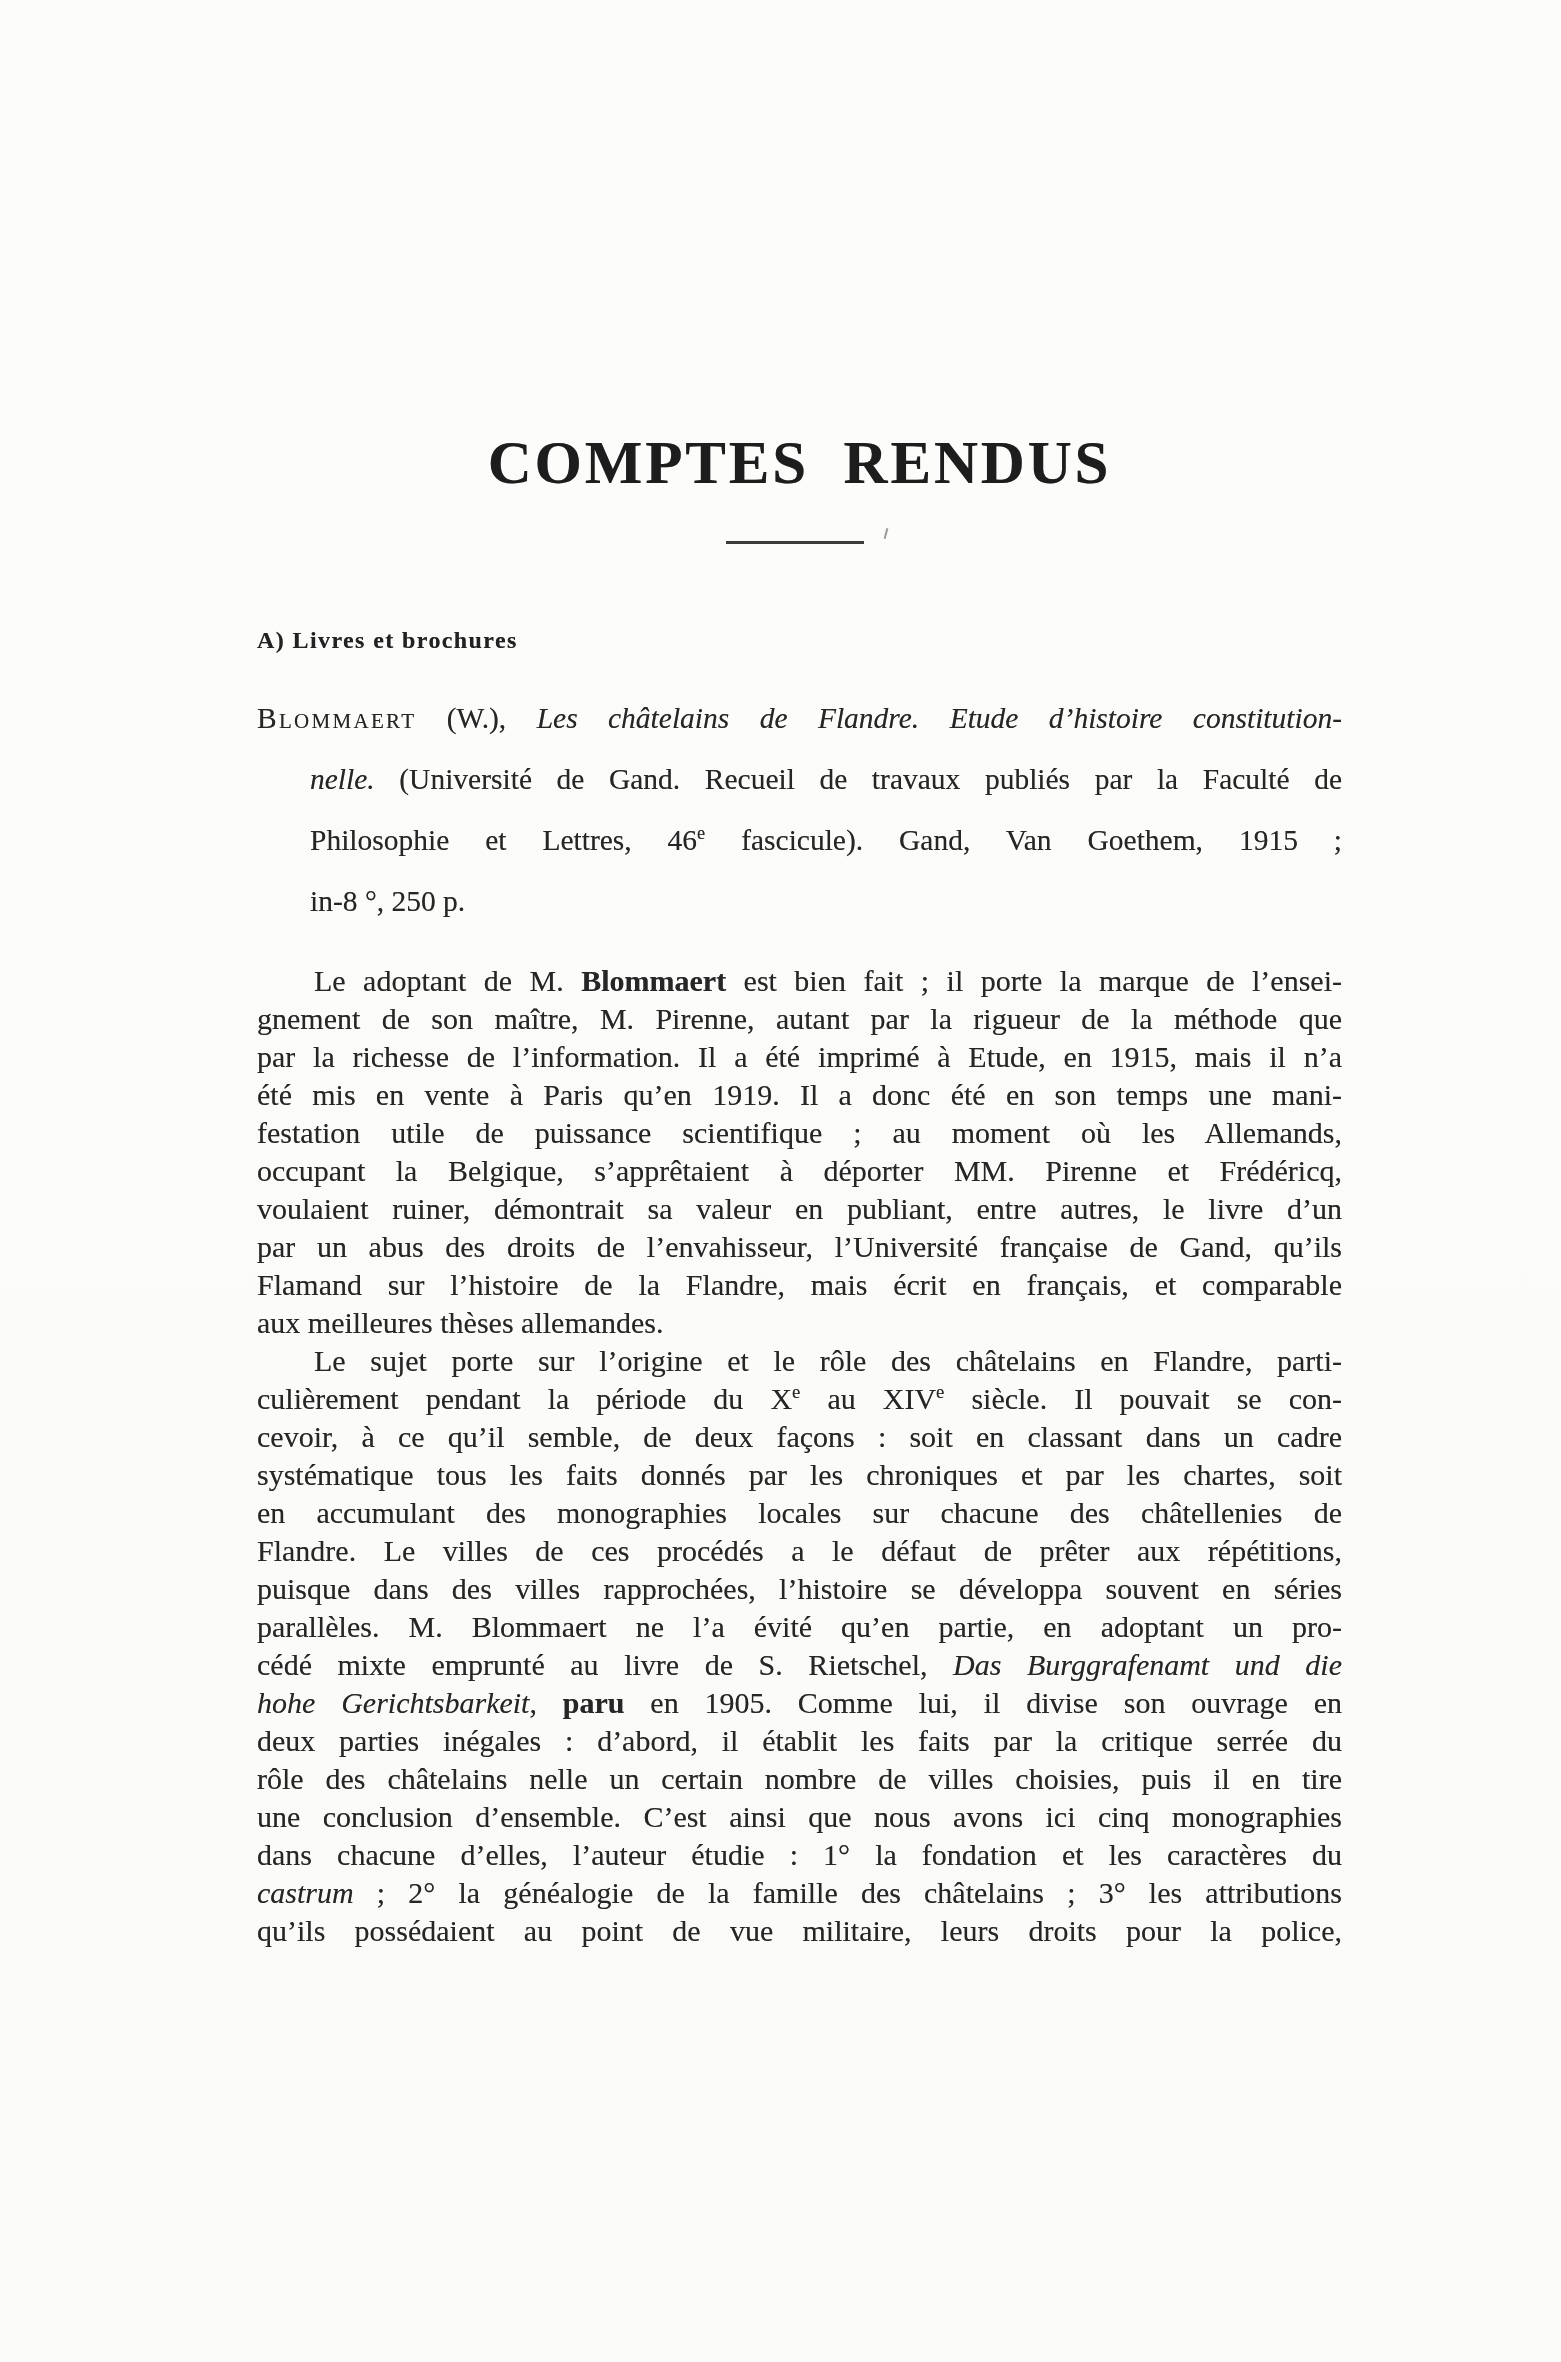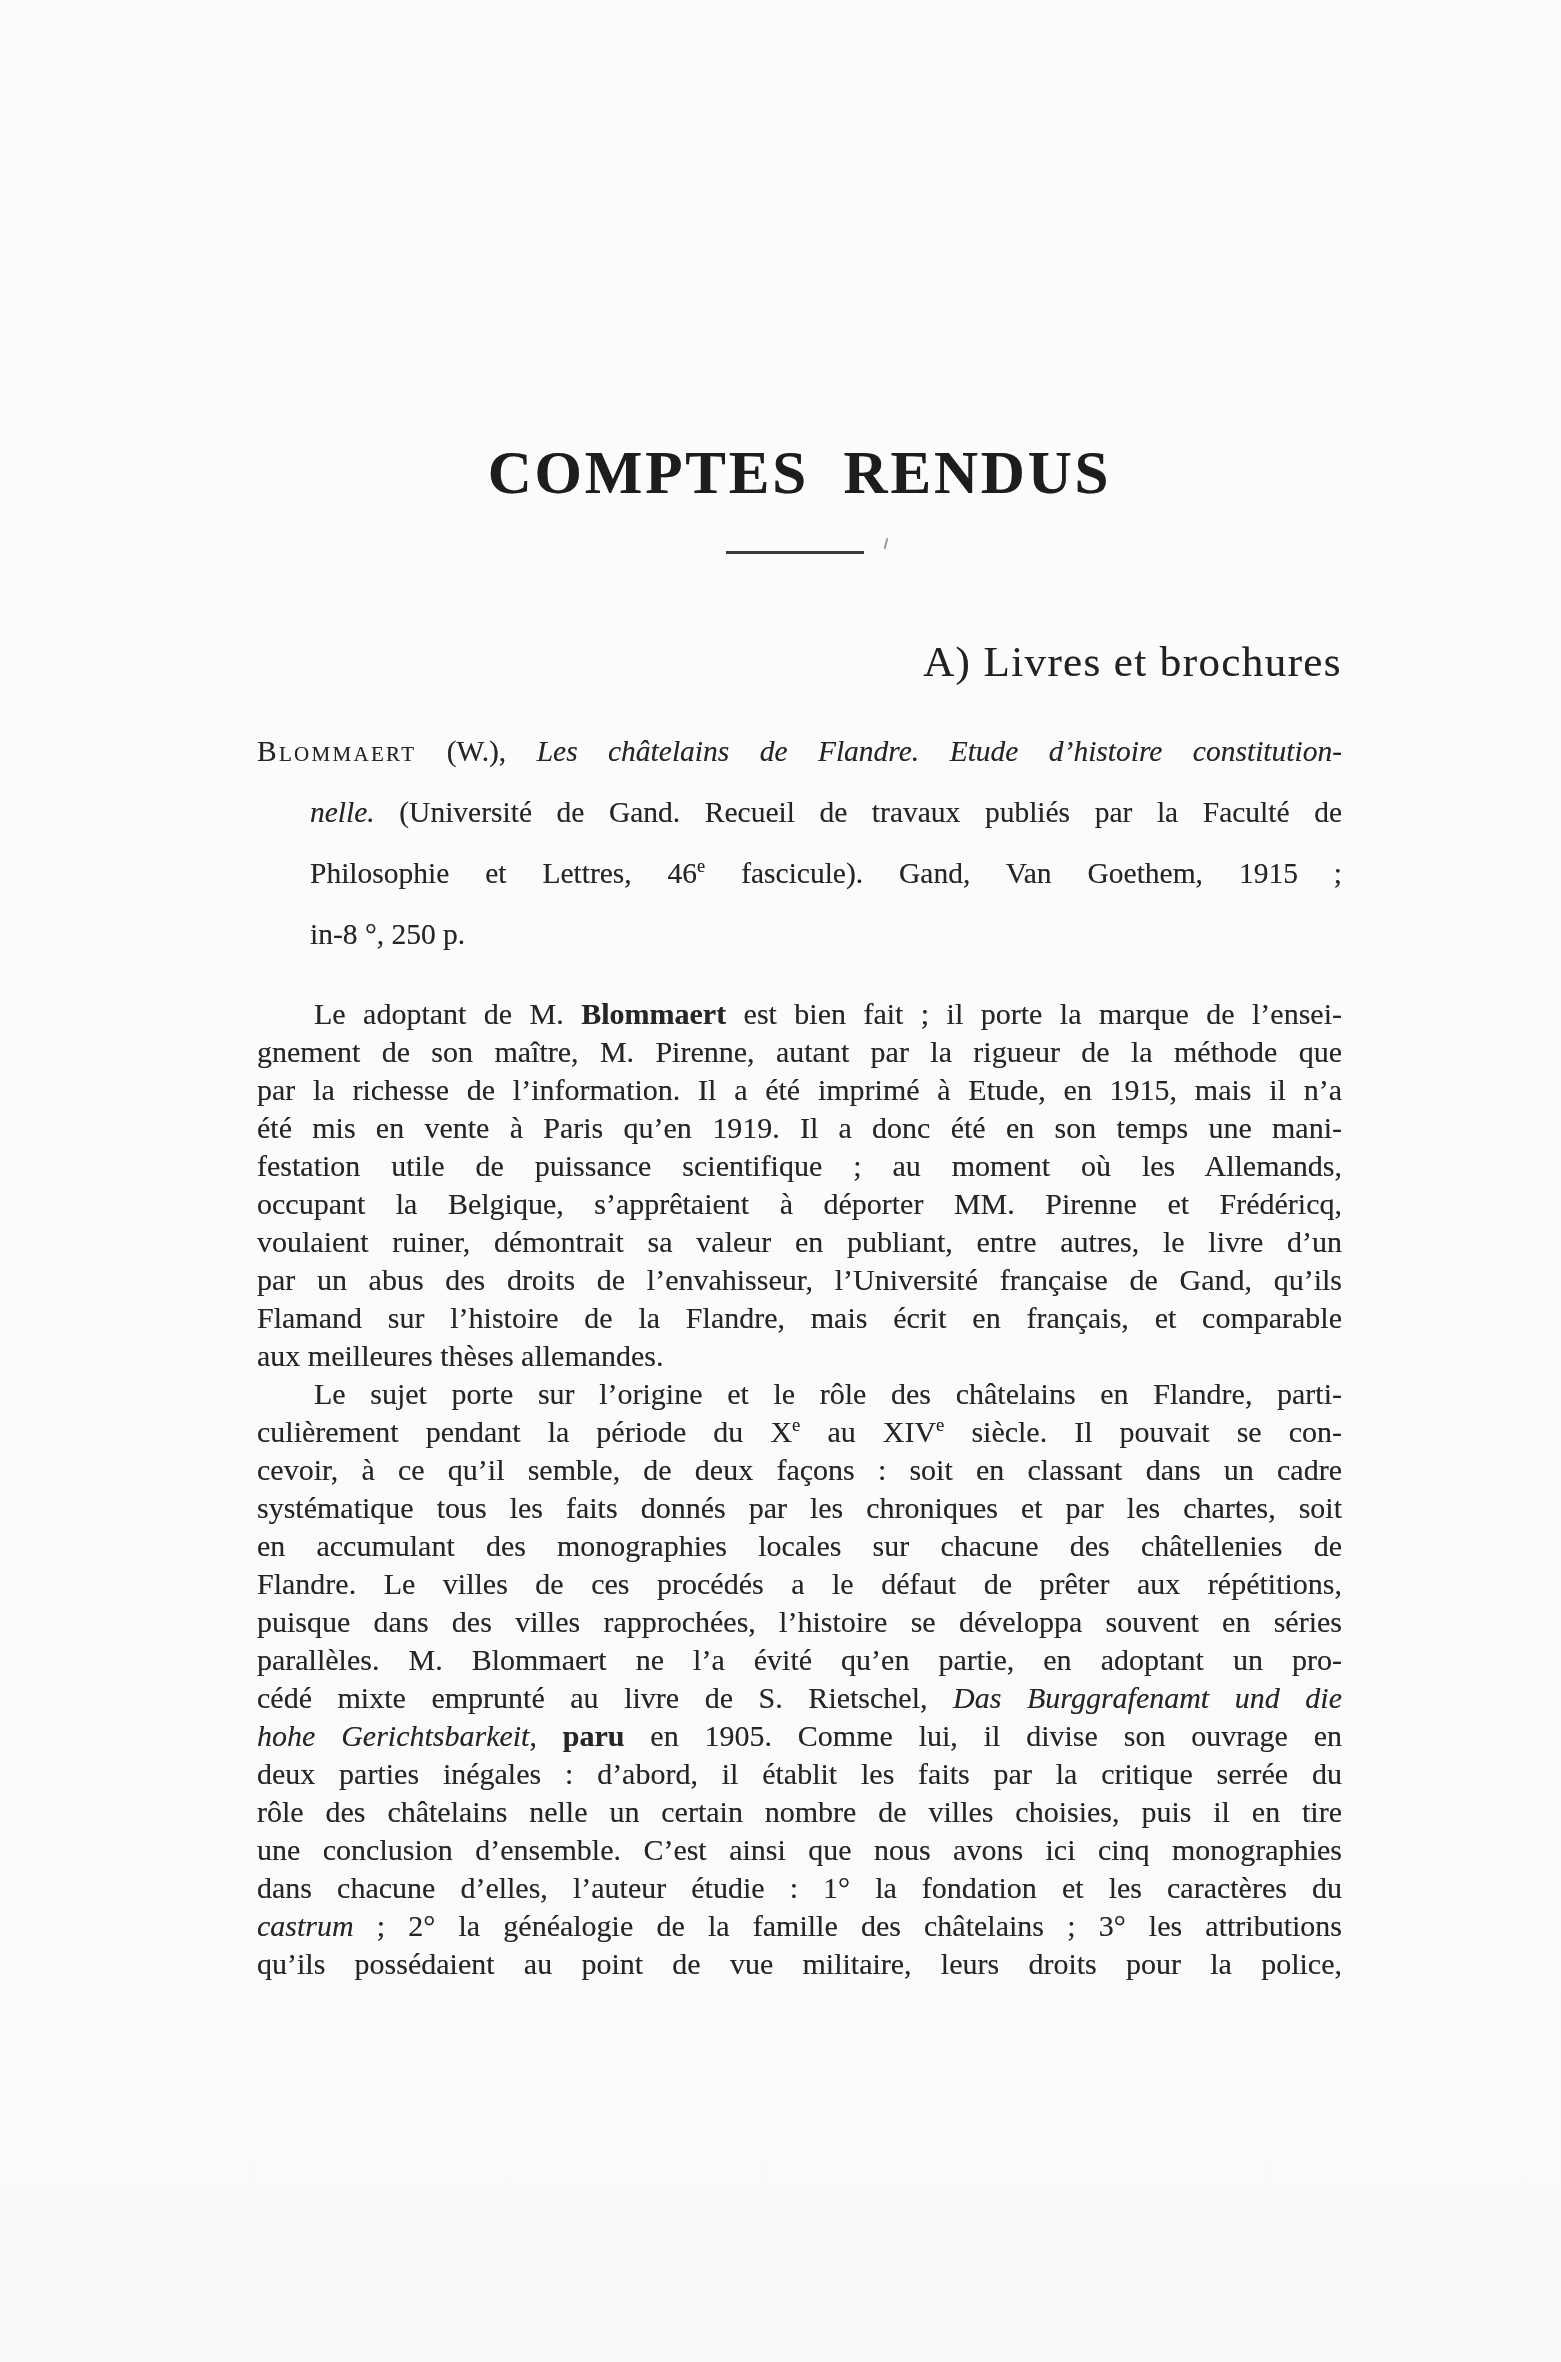--- a/index.html
+++ b/index.html
@@ -7,30 +7,30 @@
     position:relative;
     width:1562px;height:2363px;
     background:linear-gradient(180deg,#fcfcfa 0%,#fbfbf9 55%,#fafaf8 100%);
     overflow:hidden;
     font-family:"Liberation Serif","DejaVu Serif",serif;
     color:#262626;
     text-shadow:0 0 0.6px rgba(25,25,25,0.45);
   }
   .content{position:absolute;left:257px;top:432px;width:1085px;}
   .doc-title{
-    margin:10px;text-align:center;
+    margin:0;text-align:center;
     font-size:61px;font-weight:700;line-height:1;
     letter-spacing:2.8px;word-spacing:16.6px;color:#1d1d1d;
   }
   .divider-row{position:relative;width:148px;height:3.7px;margin:48px auto 0;}
   .divider{position:absolute;left:0;top:0;width:138px;height:2.8px;background:#3c3c3c;}
   .divider-tick{position:absolute;right:-13px;top:-13px;width:1.8px;height:11px;background:#9a9a9a;transform:rotate(14deg);}
   .section-heading{
-    margin:81px 0 0;text-align:right;
-    font-size:43px;font-weight:400;line-height:1.2;
+    margin:81px 0 0;text-align:left;
+    font-size:24px;font-weight:700;line-height:1.2;
     letter-spacing:1.4px;color:#222;
   }
   .entry{margin-top:46px;font-size:29.5px;line-height:37px;}
   .entry .tline + .tline{padding-left:53px;margin-top:24px;}
   .bodytext{margin-top:42px;font-size:30px;line-height:38px;}
   .para .tline:first-child{text-indent:57px;}
   .tline{text-align:justify;text-align-last:justify;}
   .tline.endline{text-align-last:left;}
   .s-i{font-style:italic;}
   .s-b{font-weight:700;}

